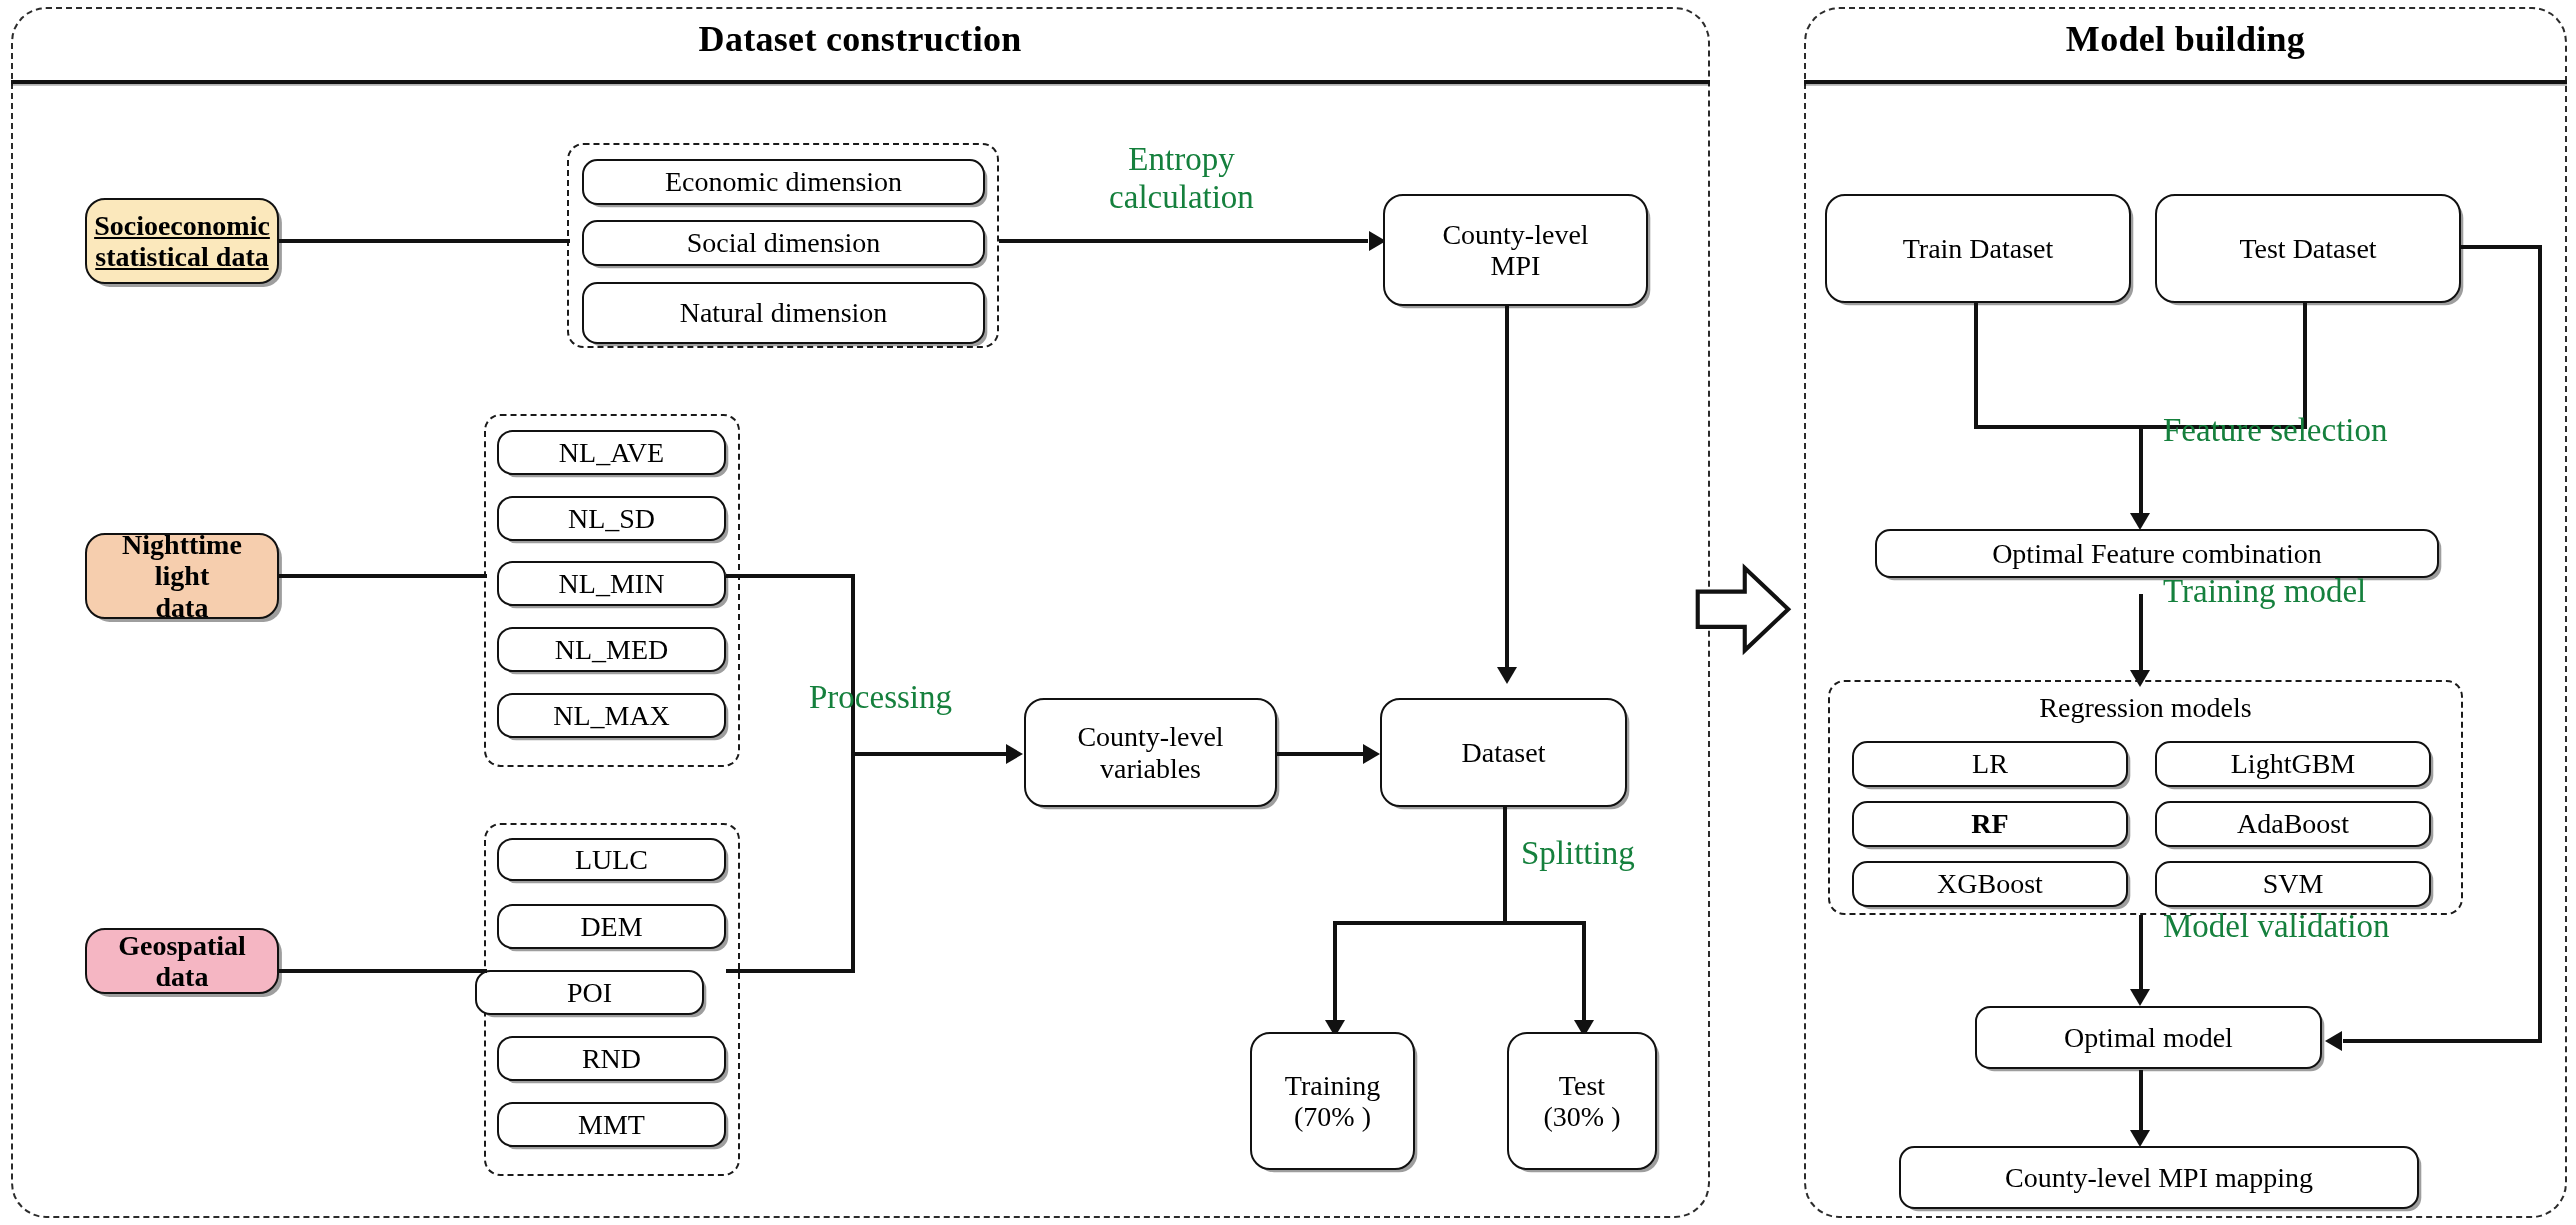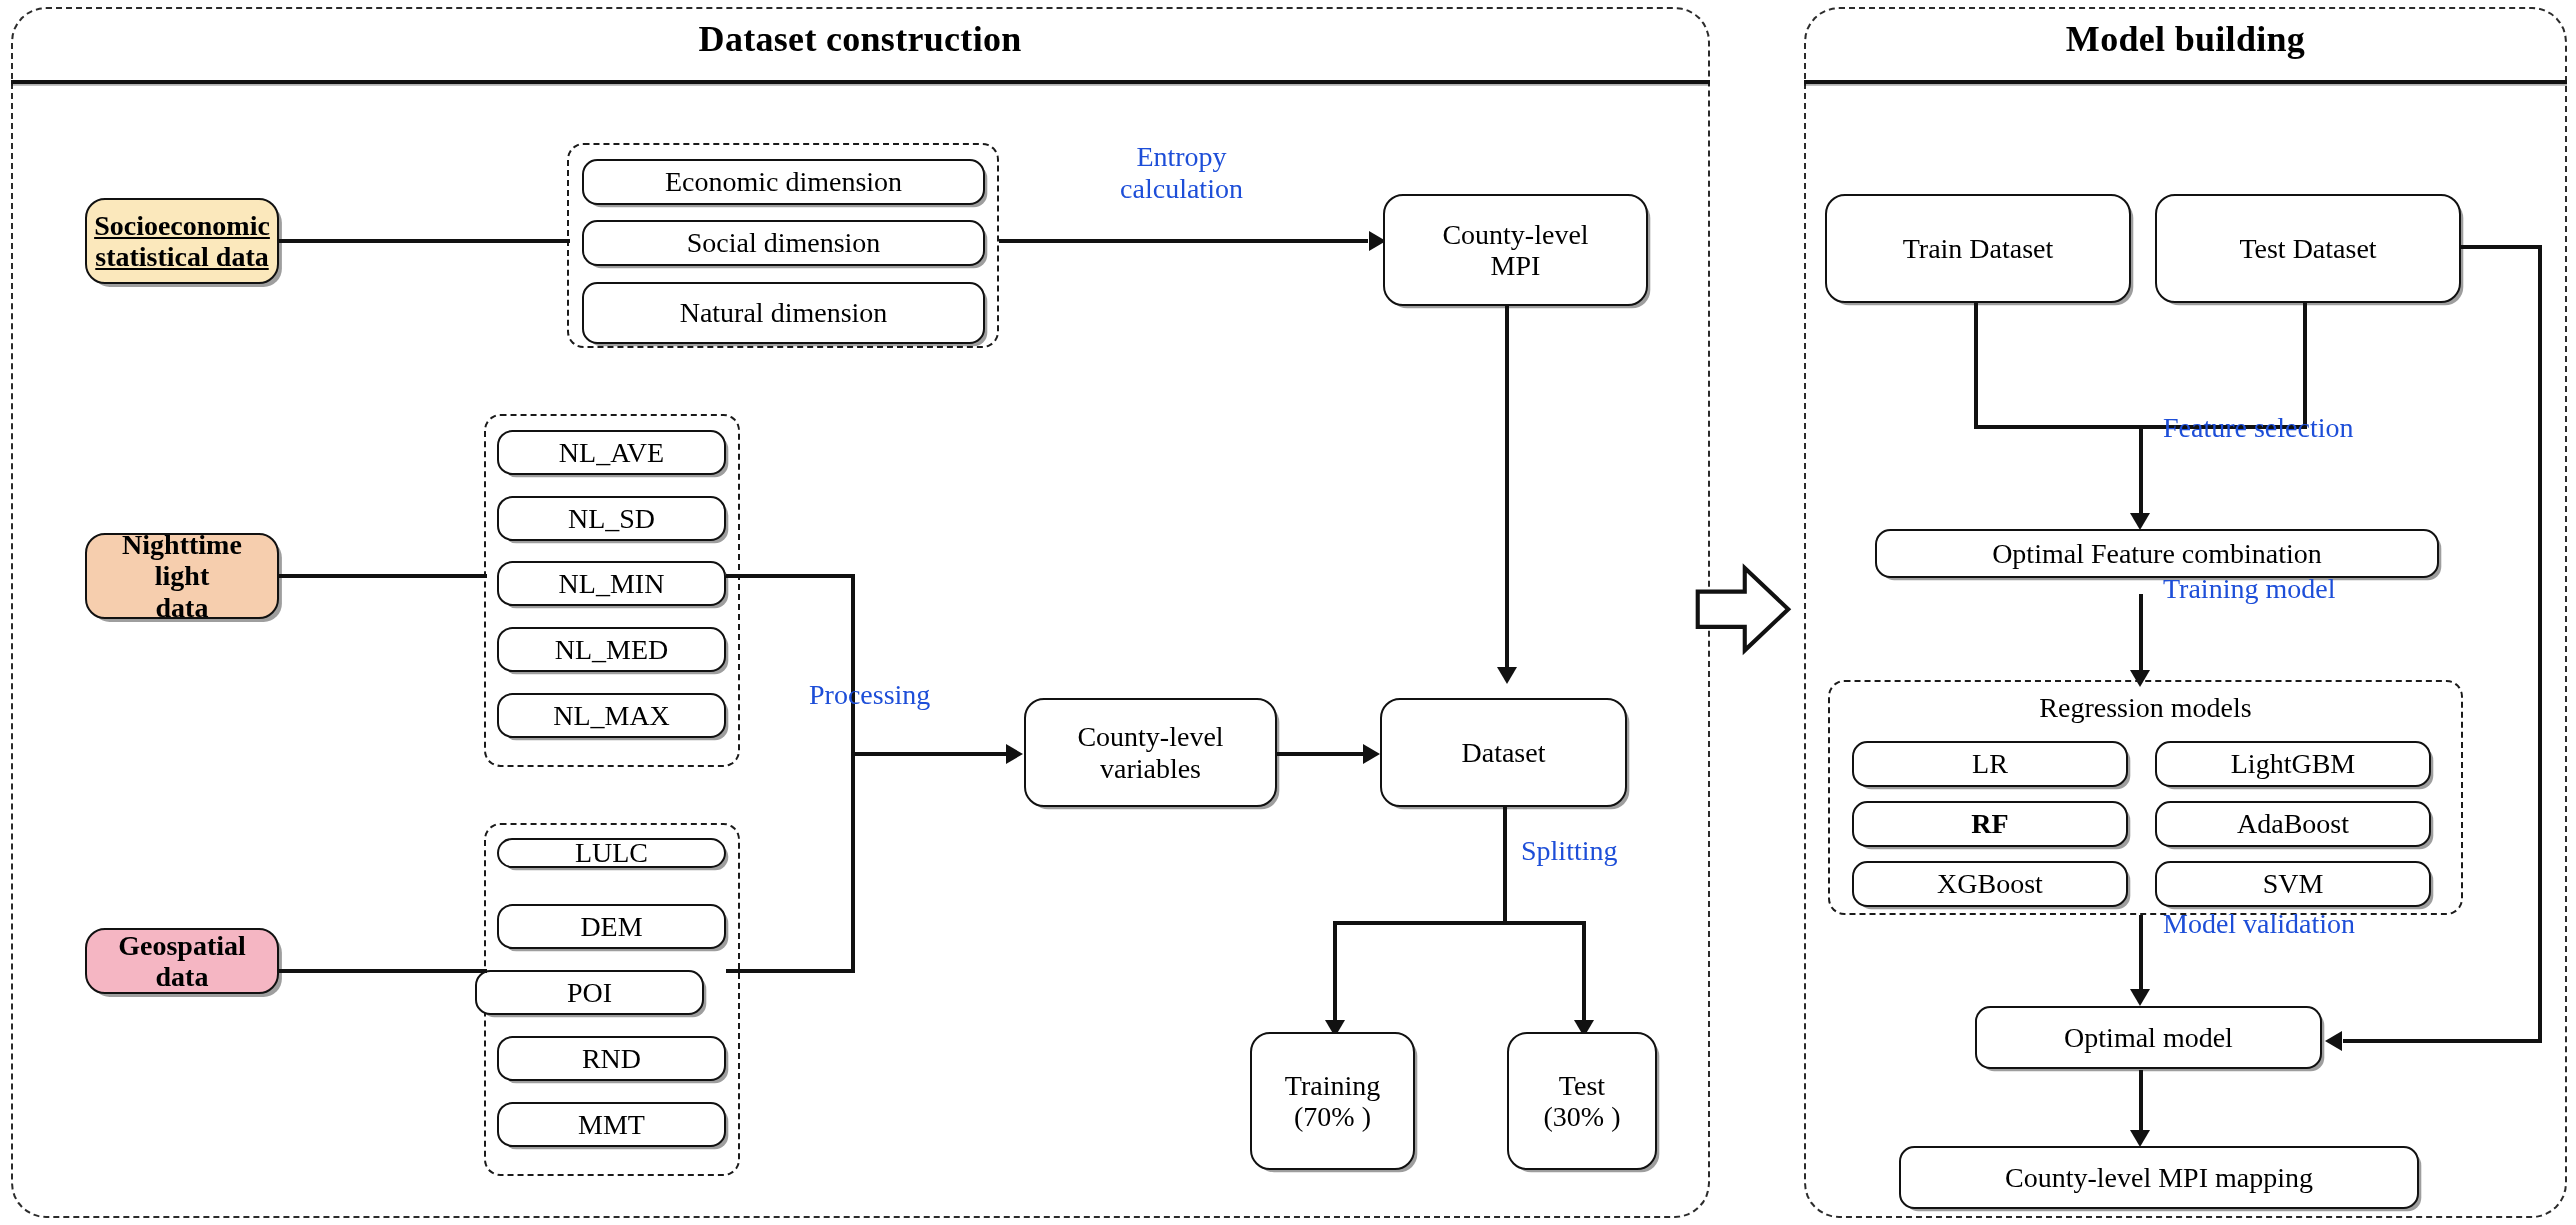--- a/index.html
+++ b/index.html
@@ -101,22 +101,22 @@
     position:absolute;
     width:0;height:0;
     border-left:10px solid transparent;
     border-right:10px solid transparent;
     border-top:17.6px solid #111;
   }
 
   
   .edge-label{
     position:absolute;
-    font-size:28px;
-    color:#1d4ed8;
+    font-size:33px;
+    color:#15803d;
     line-height:1.15;
     white-space:pre-line;
     text-align:left;
   }
 
   
   .chevron{
     position:absolute;
   }
 </style>
@@ -144,21 +144,21 @@
   <div class="node" style="left:582px;top:282px;width:403px;height:62px;">Natural dimension</div>
 
   <div class="group-dashed" style="left:484px;top:414px;width:256px;height:353px;"></div>
   <div class="node" style="left:497px;top:430px;width:229px;height:45px;">NL_AVE</div>
   <div class="node" style="left:497px;top:496px;width:229px;height:45px;">NL_SD</div>
   <div class="node" style="left:497px;top:561px;width:229px;height:45px;">NL_MIN</div>
   <div class="node" style="left:497px;top:627px;width:229px;height:45px;">NL_MED</div>
   <div class="node" style="left:497px;top:693px;width:229px;height:45px;">NL_MAX</div>
 
   <div class="group-dashed" style="left:484px;top:823px;width:256px;height:353px;"></div>
-  <div class="node" style="left:497px;top:838px;width:229px;height:30px;">LULC</div>
+  <div class="node" style="left:497px;top:838px;width:229px;height:43px;">LULC</div>
   <div class="node" style="left:497px;top:904px;width:229px;height:45px;">DEM</div>
   <div class="node" style="left:475px;top:970px;width:229px;height:45px;">POI</div>
   <div class="node" style="left:497px;top:1036px;width:229px;height:45px;">RND</div>
   <div class="node" style="left:497px;top:1102px;width:229px;height:45px;">MMT</div>
 
   <div class="hline" style="left:279px;top:239px;width:291px;"></div>
   <div class="hline" style="left:279px;top:574px;width:208px;"></div>
   <div class="hline" style="left:279px;top:969px;width:208px;"></div>
 
   <div class="hline" style="left:999px;top:239px;width:369px;"></div>

